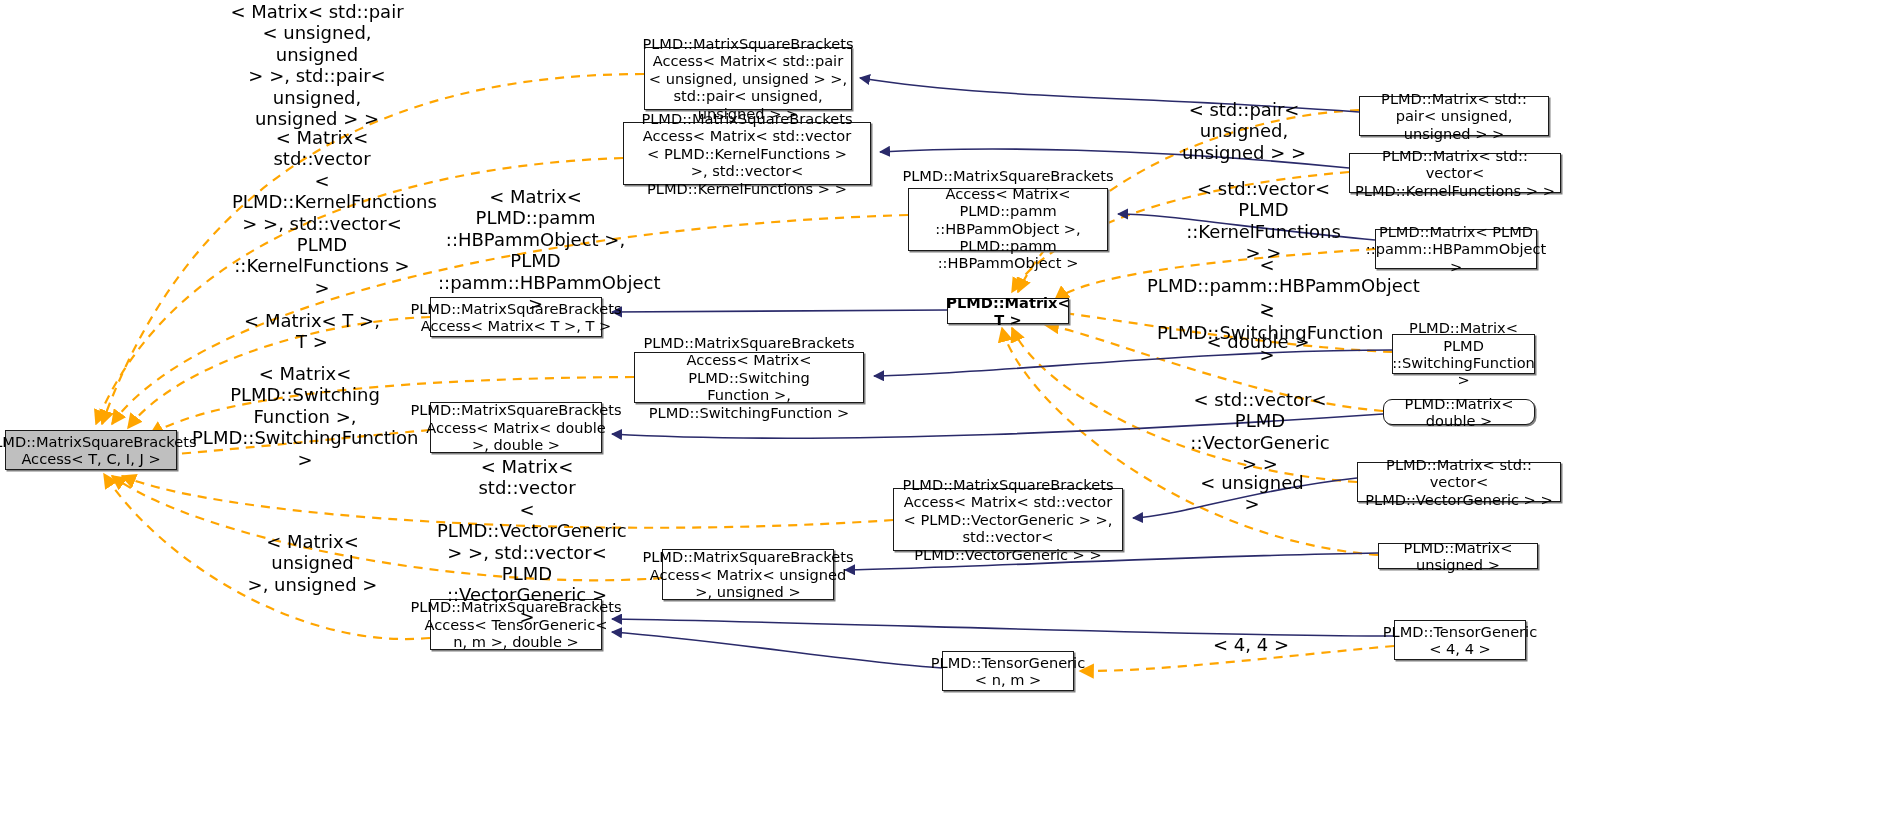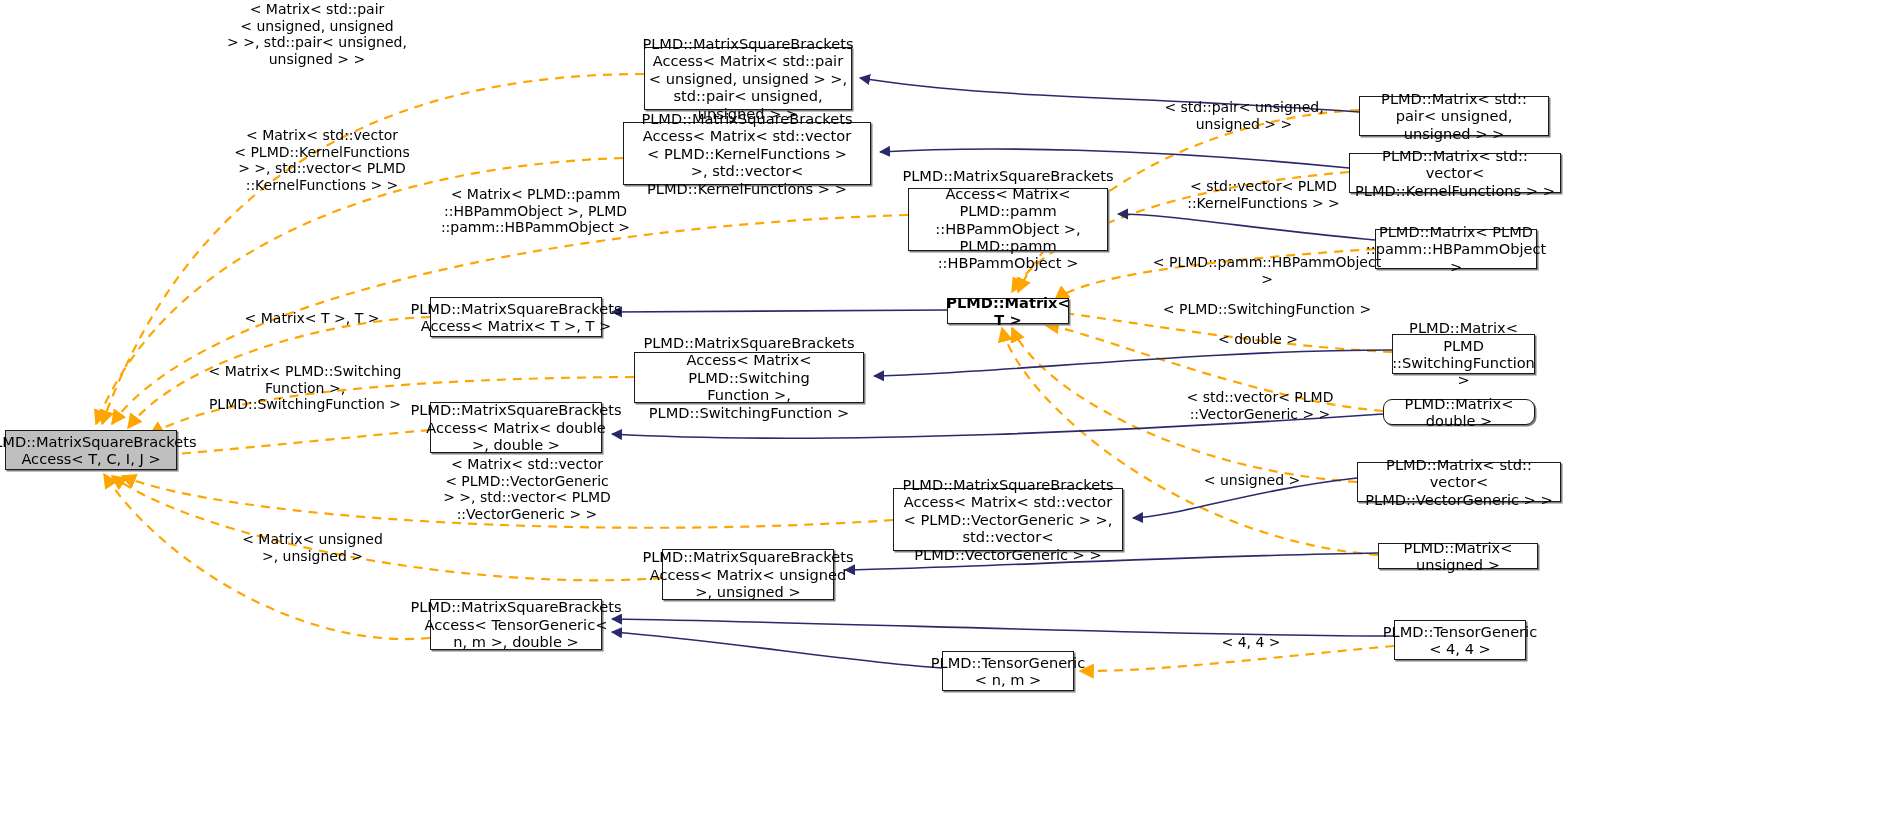--- a/index.html
+++ b/index.html
@@ -38,21 +38,21 @@
     box-shadow: 1.5px 1.5px 0 0 #808080;
     white-space: pre-line;
     padding: 12px 4px;
   }
   .node.root-node {
     background: #bfbfbf;
     border: 1px solid #1a1a1a;
   }
   .edge-label {
     position: absolute;
-    font-size: 14px;
+    font-size: 18px;
     line-height: 1.19;
     color: #000000;
     white-space: pre-line;
     text-align: center;
     background: transparent;
   }
 </style>
 </head>
 <body>
 

